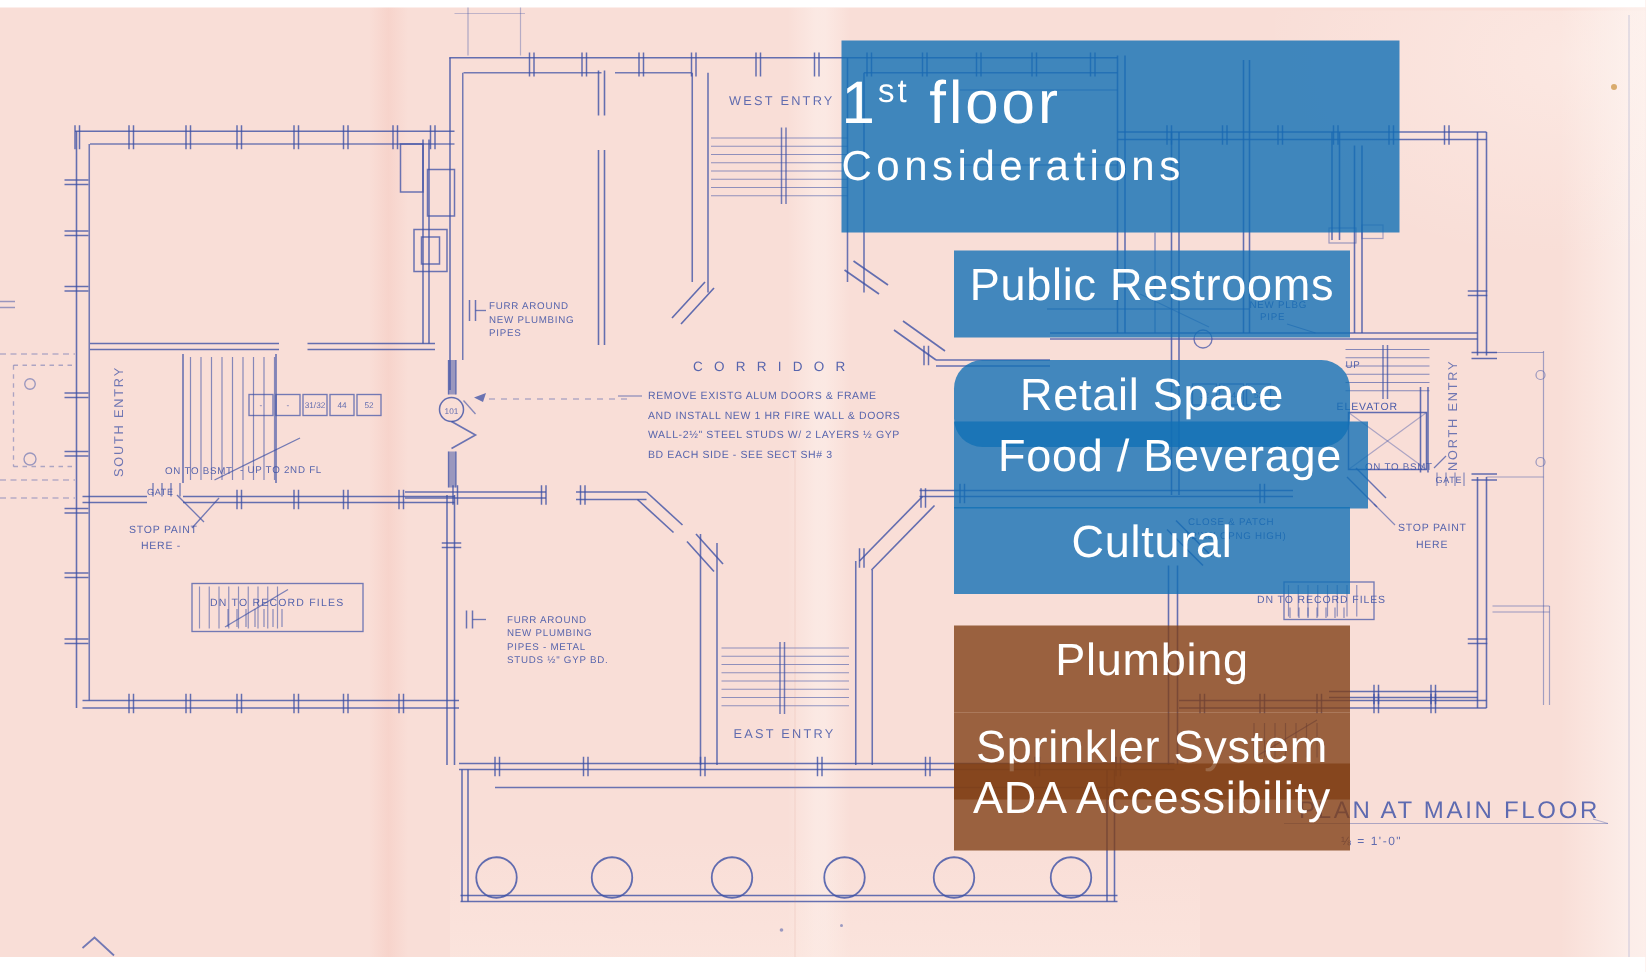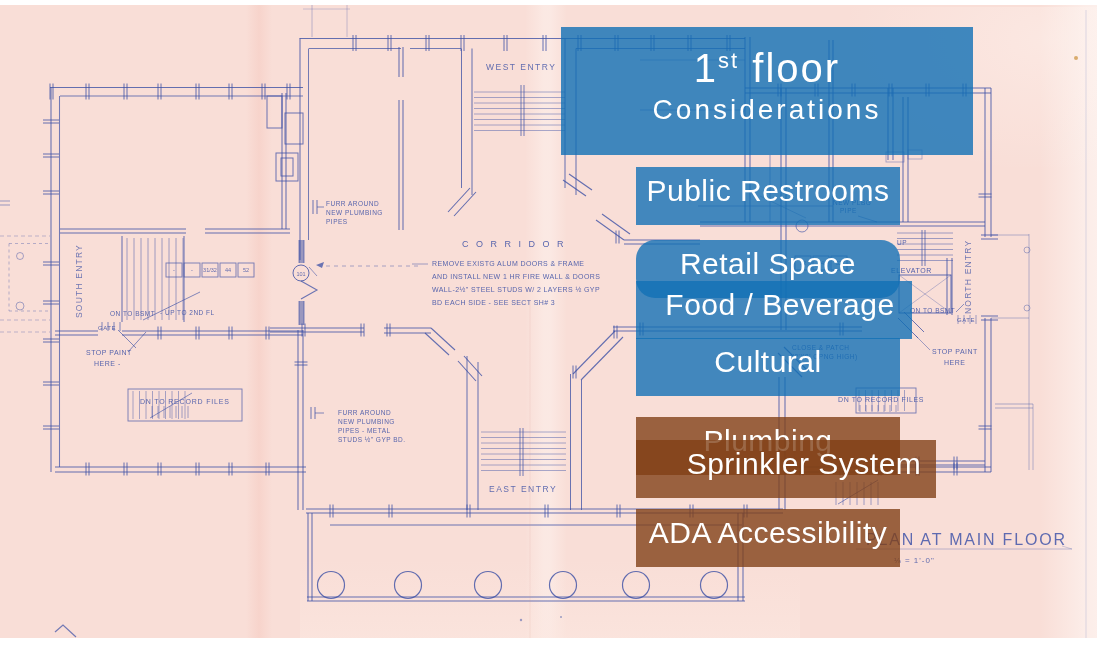--- a/index.html
+++ b/index.html
@@ -12,22 +12,22 @@
   .crease2 { position:absolute; left:246px; top:5px; width:26px; height:633px;
     background:linear-gradient(90deg, rgba(238,160,145,0) 0%, rgba(238,160,145,0.17) 50%, rgba(238,160,145,0) 100%); }
   .crease3 { position:absolute; left:1040px; top:5px; width:57px; height:633px;
     background:linear-gradient(90deg, rgba(255,252,250,0) 0%, rgba(255,252,250,0.5) 80%, rgba(255,250,248,0.6) 100%); }
   .svgwrap { position:absolute; left:0; top:0; }
   .box { position:absolute; left:636px; width:264px; height:58px;
          color:#ffffff; font-size:30px; text-align:center; line-height:47px;
          letter-spacing:0.5px; white-space:nowrap; }
   .blue { background:rgba(16,112,182,0.79); }
   .brown { background:rgba(128,63,21,0.79); }
-  .titlebox { position:absolute; left:561px; top:27px; width:412px; height:128px;
-    background:rgba(16,111,181,0.80); color:#fff; text-align:center; }
+  .titlebox { position:absolute; left:561px; top:27px; width:372px; height:128px;
+    background:rgba(16,111,181,0.80); color:#fff; }
   .t1 { margin-top:13px; font-size:40px; line-height:42px; letter-spacing:2px; }
   .t1 sup { font-size:22px; }
   .t2 { font-size:28px; line-height:42px; letter-spacing:3px; }
 </style>
 </head>
 <body>
 
 <svg style="position:absolute;left:0;top:0" width="60" height="24">
     <polygon points="0,0 58,0 58,7 0,20" fill="#ffffff"></polygon>
   </svg>
@@ -687,15 +687,15 @@
 <div class="box blue" style="top:167px;">Public Restrooms</div>
 
 <div class="box blue" style="top:240px;border-radius:19px;">Retail Space</div>
 
 <div class="box blue" style="top:281px;padding-left:12px;">Food / Beverage</div>
 
 <div class="box blue" style="top:338px;">Cultural</div>
 
 <div class="box brown" style="top:417px;">Plumbing</div>
 
-<div class="box brown" style="top:440px;padding-left:36px;">Sprinkler System</div>
+<div class="box brown" style="top:475px;">Sprinkler System</div>
 
 <div class="box brown" style="top:509px;">ADA Accessibility</div>
 
 </body></html>

